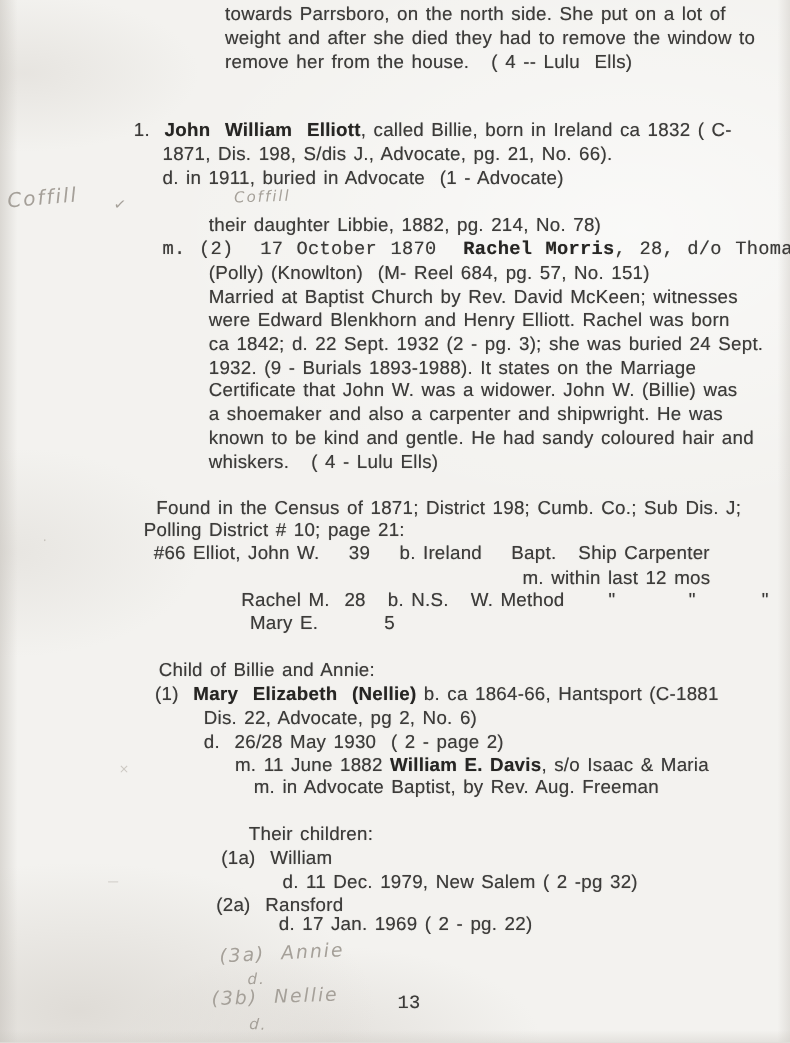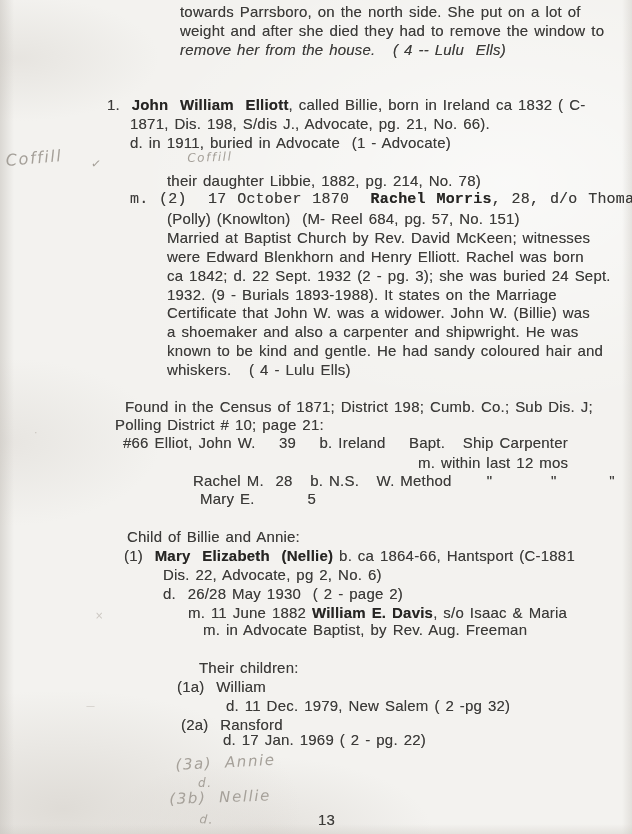--- a/index.html
+++ b/index.html
@@ -44,21 +44,21 @@
   }
   .mark { position: absolute; color: #aca69e; opacity: 0.55; font-family: "DejaVu Sans", sans-serif; }
 </style>
 </head>
 <body>
 
 <div class="page">
   <div class="layer">
       <div class="typed-line" style="left: 180px; top: 4px;"><span>towards Parrsboro, on the north side. She put on a lot of</span></div>
       <div class="typed-line" style="left: 180px; top: 23px;"><span>weight and after she died they had to remove the window to</span></div>
-      <div class="typed-line" style="left: 180px; top: 42px; font-style: italic;"><span>remove her from the house.   ( 4 -- Lulu  Ells)</span></div>
+      <div class="typed-line" style="left: 180px; top: 42px;"><span>remove her from the house.   ( 4 -- Lulu  Ells)</span></div>
       <div class="typed-line" style="left: 107px; top: 97px;"><span>1.  </span><span class="bold">John  William  Elliott</span><span>, called Billie, born in Ireland ca 1832 ( C-</span></div>
       <div class="typed-line" style="left: 130px; top: 116px;"><span>1871, Dis. 198, S/dis J., Advocate, pg. 21, No. 66).</span></div>
       <div class="typed-line" style="left: 130px; top: 135px;"><span>d. in 1911, buried in Advocate  (1 - Advocate)</span></div>
       <div class="typed-line" style="left: 167px; top: 173px;"><span>their daughter Libbie, 1882, pg. 214, No. 78)</span></div>
       <div class="typed-line" style="left: 130px; top: 192px; font-family: Liberation Mono, monospace;"><span>m. (2)  17 October 1870  </span><span class="bold">Rachel Morris</span><span>, 28, d/o Thomas &amp; Mary</span></div>
       <div class="typed-line" style="left: 167px; top: 211px;"><span>(Polly) (Knowlton)  (M- Reel 684, pg. 57, No. 151)</span></div>
       <div class="typed-line" style="left: 167px; top: 230px;"><span>Married at Baptist Church by Rev. David McKeen; witnesses</span></div>
       <div class="typed-line" style="left: 167px; top: 249px;"><span>were Edward Blenkhorn and Henry Elliott. Rachel was born</span></div>
       <div class="typed-line" style="left: 167px; top: 268px;"><span>ca 1842; d. 22 Sept. 1932 (2 - pg. 3); she was buried 24 Sept.</span></div>
       <div class="typed-line" style="left: 167px; top: 287px;"><span>1932. (9 - Burials 1893-1988). It states on the Marriage</span></div>
@@ -74,23 +74,23 @@
       <div class="typed-line" style="left: 200px; top: 491px;"><span>Mary E.         5</span></div>
       <div class="typed-line" style="left: 127px; top: 529px;"><span>Child of Billie and Annie:</span></div>
       <div class="typed-line" style="left: 124px; top: 548px;"><span>(1)  </span><span class="bold">Mary  Elizabeth  (Nellie)</span><span> b. ca 1864-66, Hantsport (C-1881</span></div>
       <div class="typed-line" style="left: 163px; top: 567px;"><span>Dis. 22, Advocate, pg 2, No. 6)</span></div>
       <div class="typed-line" style="left: 163px; top: 586px;"><span>d.  26/28 May 1930  ( 2 - page 2)</span></div>
       <div class="typed-line" style="left: 188px; top: 605px;"><span>m. 11 June 1882 </span><span class="bold">William E. Davis</span><span>, s/o Isaac &amp; Maria</span></div>
       <div class="typed-line" style="left: 203px; top: 622px;"><span>m. in Advocate Baptist, by Rev. Aug. Freeman</span></div>
       <div class="typed-line" style="left: 199px; top: 660px;"><span>Their children:</span></div>
       <div class="typed-line" style="left: 177px; top: 679px;"><span>(1a)  William</span></div>
       <div class="typed-line" style="left: 226px; top: 698px;"><span>d. 11 Dec. 1979, New Salem ( 2 -pg 32)</span></div>
-      <div class="typed-line" style="left: 173px; top: 717px; margin-left: 8px;"><span>(2a)  Ransford</span></div>
+      <div class="typed-line" style="left: 173px; top: 717px;"><span>(2a)  Ransford</span></div>
       <div class="typed-line" style="left: 223px; top: 732px;"><span>d. 17 Jan. 1969 ( 2 - pg. 22)</span></div>
-      <div class="typed-line" style="left: 318px; top: 812px;"><span>13</span></div>
+      <div class="typed-line" style="left: 318px; top: 795px; font-family: Liberation Mono, monospace;"><span>13</span></div>
     </div>
   <div class="layer">
       <div class="hand" style="left: 5px; top: 151px; font-size: 16px; transform: rotate(-5deg);">Coffill</div>
       <div class="hand" style="left: 92px; top: 156px; font-size: 12px; transform: rotate(8deg);">✓</div>
       <div class="hand" style="left: 187px; top: 151px; font-size: 12px; transform: rotate(-2deg);">Coffill</div>
       <div class="hand" style="left: 175px; top: 756px; font-size: 15px; transform: rotate(-3deg);">(3a)  Annie</div>
       <div class="hand" style="left: 198px; top: 776px; font-size: 12px; transform: rotate(0deg);">d.</div>
       <div class="hand" style="left: 169px; top: 790px; font-size: 15px; transform: rotate(-2deg);">(3b)  Nellie</div>
       <div class="hand" style="left: 200px; top: 812px; font-size: 12px; transform: rotate(4deg);">d.</div>
     </div>

